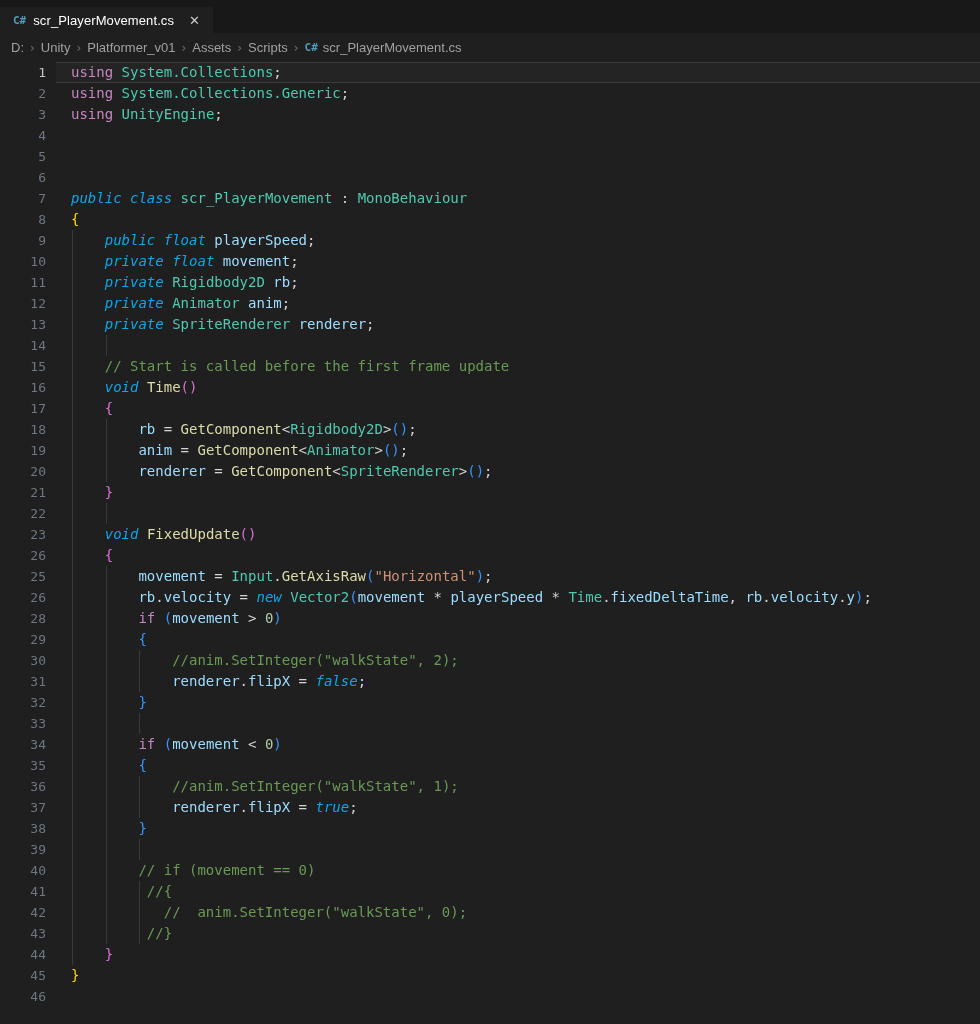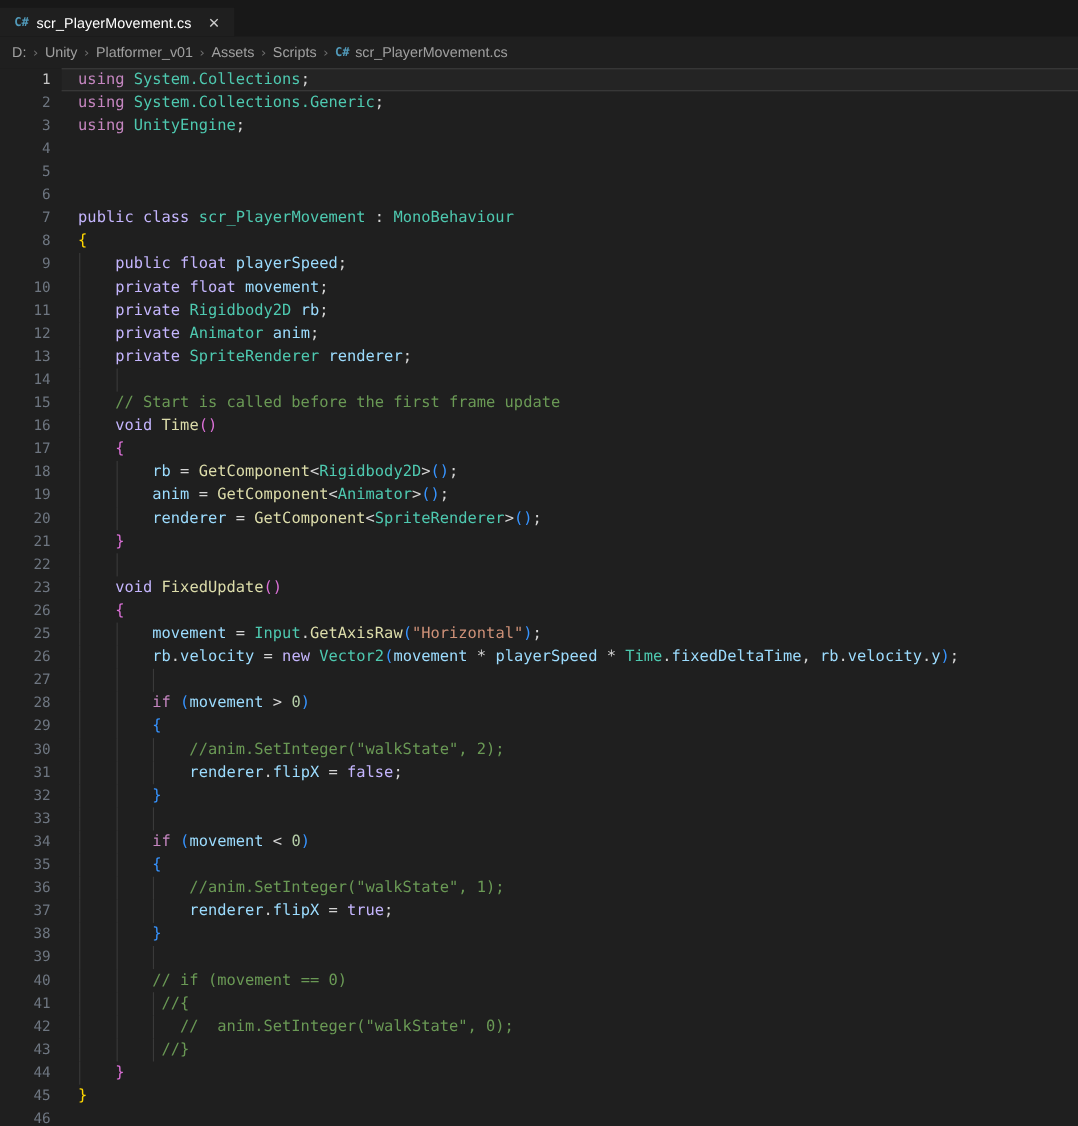--- a/index.html
+++ b/index.html
@@ -43,21 +43,21 @@
   .line.active .num { color:#c6c6c6; }
   .hl {
     position:absolute; left:56px; right:0; top:0; height:21px;
     background:rgba(255,255,255,0.025);
     border-top:1px solid #3c3c3c; border-bottom:1px solid #3c3c3c;
   }
   .guide { position:absolute; top:0; height:21px; width:1px; background:#3a3a3a; }
   .code { position:absolute; left:71px; top:0; }
 
   
-  .c-k  { color:#c4b5fd; }            
+  .c-k  { color:#0ea5e9;font-style:italic; }            
   .c-c  { color:#c586c0; }            
   .c-t  { color:#4ec9b0; }            
   .c-v  { color:#9cdcfe; }            
   .c-f  { color:#dcdcaa; }            
   .c-s  { color:#ce9178; }            
   .c-n  { color:#b5cea8; }            
   .c-m  { color:#6a9955; }            
   .c-u  { color:#6a9955; text-decoration:underline; } 
   .c-p  { color:#d4d4d4; }            
   .c-b1 { color:#ffd700; }            
@@ -112,21 +112,20 @@
     <div class="line"><div class="guide" style="left: 72px;"></div><span class="num">17</span><span class="code"><span class="c-p">    </span><span class="c-b2">{</span></span></div>
     <div class="line"><div class="guide" style="left: 72px;"></div><div class="guide" style="left: 106px;"></div><span class="num">18</span><span class="code"><span class="c-p">        </span><span class="c-v">rb</span><span class="c-p"> = </span><span class="c-f">GetComponent</span><span class="c-p">&lt;</span><span class="c-t">Rigidbody2D</span><span class="c-p">&gt;</span><span class="c-b3">()</span><span class="c-p">;</span></span></div>
     <div class="line"><div class="guide" style="left: 72px;"></div><div class="guide" style="left: 106px;"></div><span class="num">19</span><span class="code"><span class="c-p">        </span><span class="c-v">anim</span><span class="c-p"> = </span><span class="c-f">GetComponent</span><span class="c-p">&lt;</span><span class="c-t">Animator</span><span class="c-p">&gt;</span><span class="c-b3">()</span><span class="c-p">;</span></span></div>
     <div class="line"><div class="guide" style="left: 72px;"></div><div class="guide" style="left: 106px;"></div><span class="num">20</span><span class="code"><span class="c-p">        </span><span class="c-v">renderer</span><span class="c-p"> = </span><span class="c-f">GetComponent</span><span class="c-p">&lt;</span><span class="c-t">SpriteRenderer</span><span class="c-p">&gt;</span><span class="c-b3">()</span><span class="c-p">;</span></span></div>
     <div class="line"><div class="guide" style="left: 72px;"></div><span class="num">21</span><span class="code"><span class="c-p">    </span><span class="c-b2">}</span></span></div>
     <div class="line"><div class="guide" style="left: 72px;"></div><div class="guide" style="left: 106px;"></div><span class="num">22</span><span class="code"></span></div>
     <div class="line"><div class="guide" style="left: 72px;"></div><span class="num">23</span><span class="code"><span class="c-p">    </span><span class="c-k">void</span><span class="c-p"> </span><span class="c-f">FixedUpdate</span><span class="c-b2">()</span></span></div>
     <div class="line"><div class="guide" style="left: 72px;"></div><span class="num">26</span><span class="code"><span class="c-p">    </span><span class="c-b2">{</span></span></div>
     <div class="line"><div class="guide" style="left: 72px;"></div><div class="guide" style="left: 106px;"></div><span class="num">25</span><span class="code"><span class="c-p">        </span><span class="c-v">movement</span><span class="c-p"> = </span><span class="c-t">Input</span><span class="c-p">.</span><span class="c-f">GetAxisRaw</span><span class="c-b3">(</span><span class="c-s">"Horizontal"</span><span class="c-b3">)</span><span class="c-p">;</span></span></div>
     <div class="line"><div class="guide" style="left: 72px;"></div><div class="guide" style="left: 106px;"></div><span class="num">26</span><span class="code"><span class="c-p">        </span><span class="c-v">rb</span><span class="c-p">.</span><span class="c-v">velocity</span><span class="c-p"> = </span><span class="c-k">new</span><span class="c-p"> </span><span class="c-t">Vector2</span><span class="c-b3">(</span><span class="c-v">movement</span><span class="c-p"> * </span><span class="c-v">playerSpeed</span><span class="c-p"> * </span><span class="c-t">Time</span><span class="c-p">.</span><span class="c-v">fixedDeltaTime</span><span class="c-p">, </span><span class="c-v">rb</span><span class="c-p">.</span><span class="c-v">velocity</span><span class="c-p">.</span><span class="c-v">y</span><span class="c-b3">)</span><span class="c-p">;</span></span></div>
-    <div class="line"><div class="guide" style="left: 72px;"></div><div class="guide" style="left: 106px;"></div><div class="guide" style="left: 139px;"></div><span class="num">27</span><span class="code"></span></div>
     <div class="line"><div class="guide" style="left: 72px;"></div><div class="guide" style="left: 106px;"></div><span class="num">28</span><span class="code"><span class="c-p">        </span><span class="c-c">if</span><span class="c-p"> </span><span class="c-b3">(</span><span class="c-v">movement</span><span class="c-p"> &gt; </span><span class="c-n">0</span><span class="c-b3">)</span></span></div>
     <div class="line"><div class="guide" style="left: 72px;"></div><div class="guide" style="left: 106px;"></div><span class="num">29</span><span class="code"><span class="c-p">        </span><span class="c-b3">{</span></span></div>
     <div class="line"><div class="guide" style="left: 72px;"></div><div class="guide" style="left: 106px;"></div><div class="guide" style="left: 139px;"></div><span class="num">30</span><span class="code"><span class="c-p">            </span><span class="c-m">//anim.SetInteger("walkState", 2);</span></span></div>
     <div class="line"><div class="guide" style="left: 72px;"></div><div class="guide" style="left: 106px;"></div><div class="guide" style="left: 139px;"></div><span class="num">31</span><span class="code"><span class="c-p">            </span><span class="c-v">renderer</span><span class="c-p">.</span><span class="c-v">flipX</span><span class="c-p"> = </span><span class="c-k">false</span><span class="c-p">;</span></span></div>
     <div class="line"><div class="guide" style="left: 72px;"></div><div class="guide" style="left: 106px;"></div><span class="num">32</span><span class="code"><span class="c-p">        </span><span class="c-b3">}</span></span></div>
     <div class="line"><div class="guide" style="left: 72px;"></div><div class="guide" style="left: 106px;"></div><div class="guide" style="left: 139px;"></div><span class="num">33</span><span class="code"></span></div>
     <div class="line"><div class="guide" style="left: 72px;"></div><div class="guide" style="left: 106px;"></div><span class="num">34</span><span class="code"><span class="c-p">        </span><span class="c-c">if</span><span class="c-p"> </span><span class="c-b3">(</span><span class="c-v">movement</span><span class="c-p"> &lt; </span><span class="c-n">0</span><span class="c-b3">)</span></span></div>
     <div class="line"><div class="guide" style="left: 72px;"></div><div class="guide" style="left: 106px;"></div><span class="num">35</span><span class="code"><span class="c-p">        </span><span class="c-b3">{</span></span></div>
     <div class="line"><div class="guide" style="left: 72px;"></div><div class="guide" style="left: 106px;"></div><div class="guide" style="left: 139px;"></div><span class="num">36</span><span class="code"><span class="c-p">            </span><span class="c-m">//anim.SetInteger("walkState", 1);</span></span></div>
     <div class="line"><div class="guide" style="left: 72px;"></div><div class="guide" style="left: 106px;"></div><div class="guide" style="left: 139px;"></div><span class="num">37</span><span class="code"><span class="c-p">            </span><span class="c-v">renderer</span><span class="c-p">.</span><span class="c-v">flipX</span><span class="c-p"> = </span><span class="c-k">true</span><span class="c-p">;</span></span></div>

